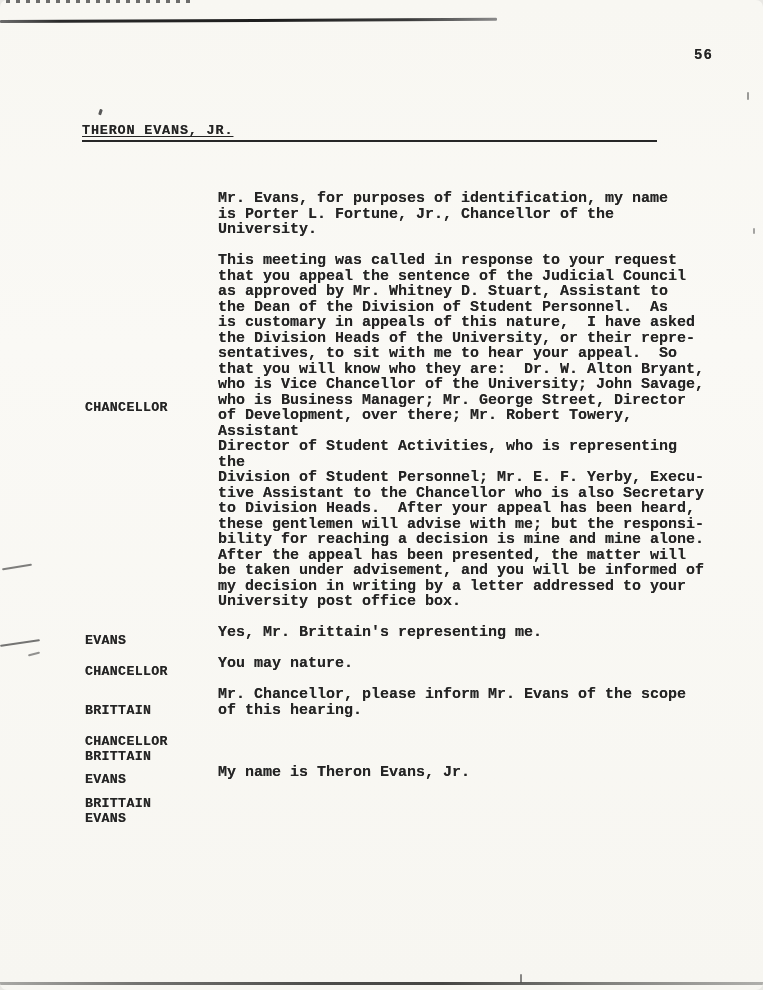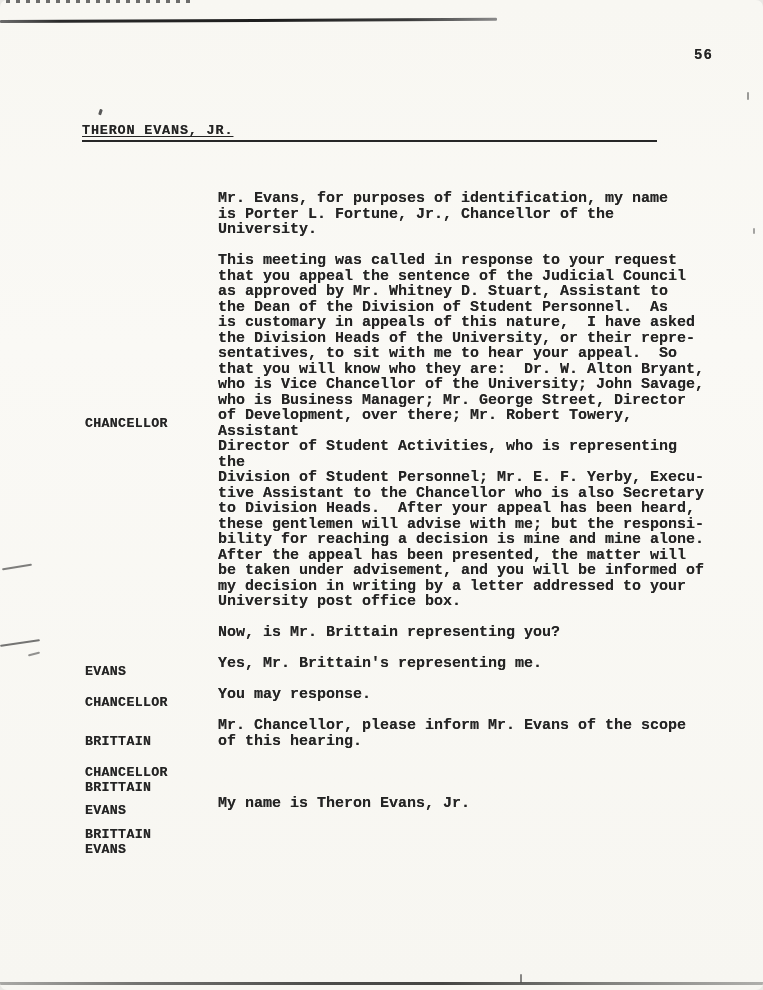--- a/index.html
+++ b/index.html
@@ -109,33 +109,32 @@
 Director of Student Activities, who is representing the
 Division of Student Personnel; Mr. E. F. Yerby, Execu-
 tive Assistant to the Chancellor who is also Secretary
 to Division Heads.  After your appeal has been heard,
 these gentlemen will advise with me; but the responsi-
 bility for reaching a decision is mine and mine alone.
 After the appeal has been presented, the matter will
 be taken under advisement, and you will be informed of
 my decision in writing by a letter addressed to your
 University post office box.</p>
-          <p class="para">Now, is Mr. Brittain representing you?</p>
         </div>
       </div>
       <div class="entry">
         <div class="speaker">EVANS</div>
         <div class="speech">
           <p class="para">Yes, Mr. Brittain's representing me.</p>
         </div>
       </div>
       <div class="entry">
         <div class="speaker">CHANCELLOR</div>
         <div class="speech">
-          <p class="para">You may response.</p>
+          <p class="para">You may nature.</p>
         </div>
       </div>
       <div class="entry">
         <div class="speaker">BRITTAIN</div>
         <div class="speech">
           <p class="para">Mr. Chancellor, please inform Mr. Evans of the scope
 of this hearing.</p>
         </div>
       </div>
       <div class="entry">

